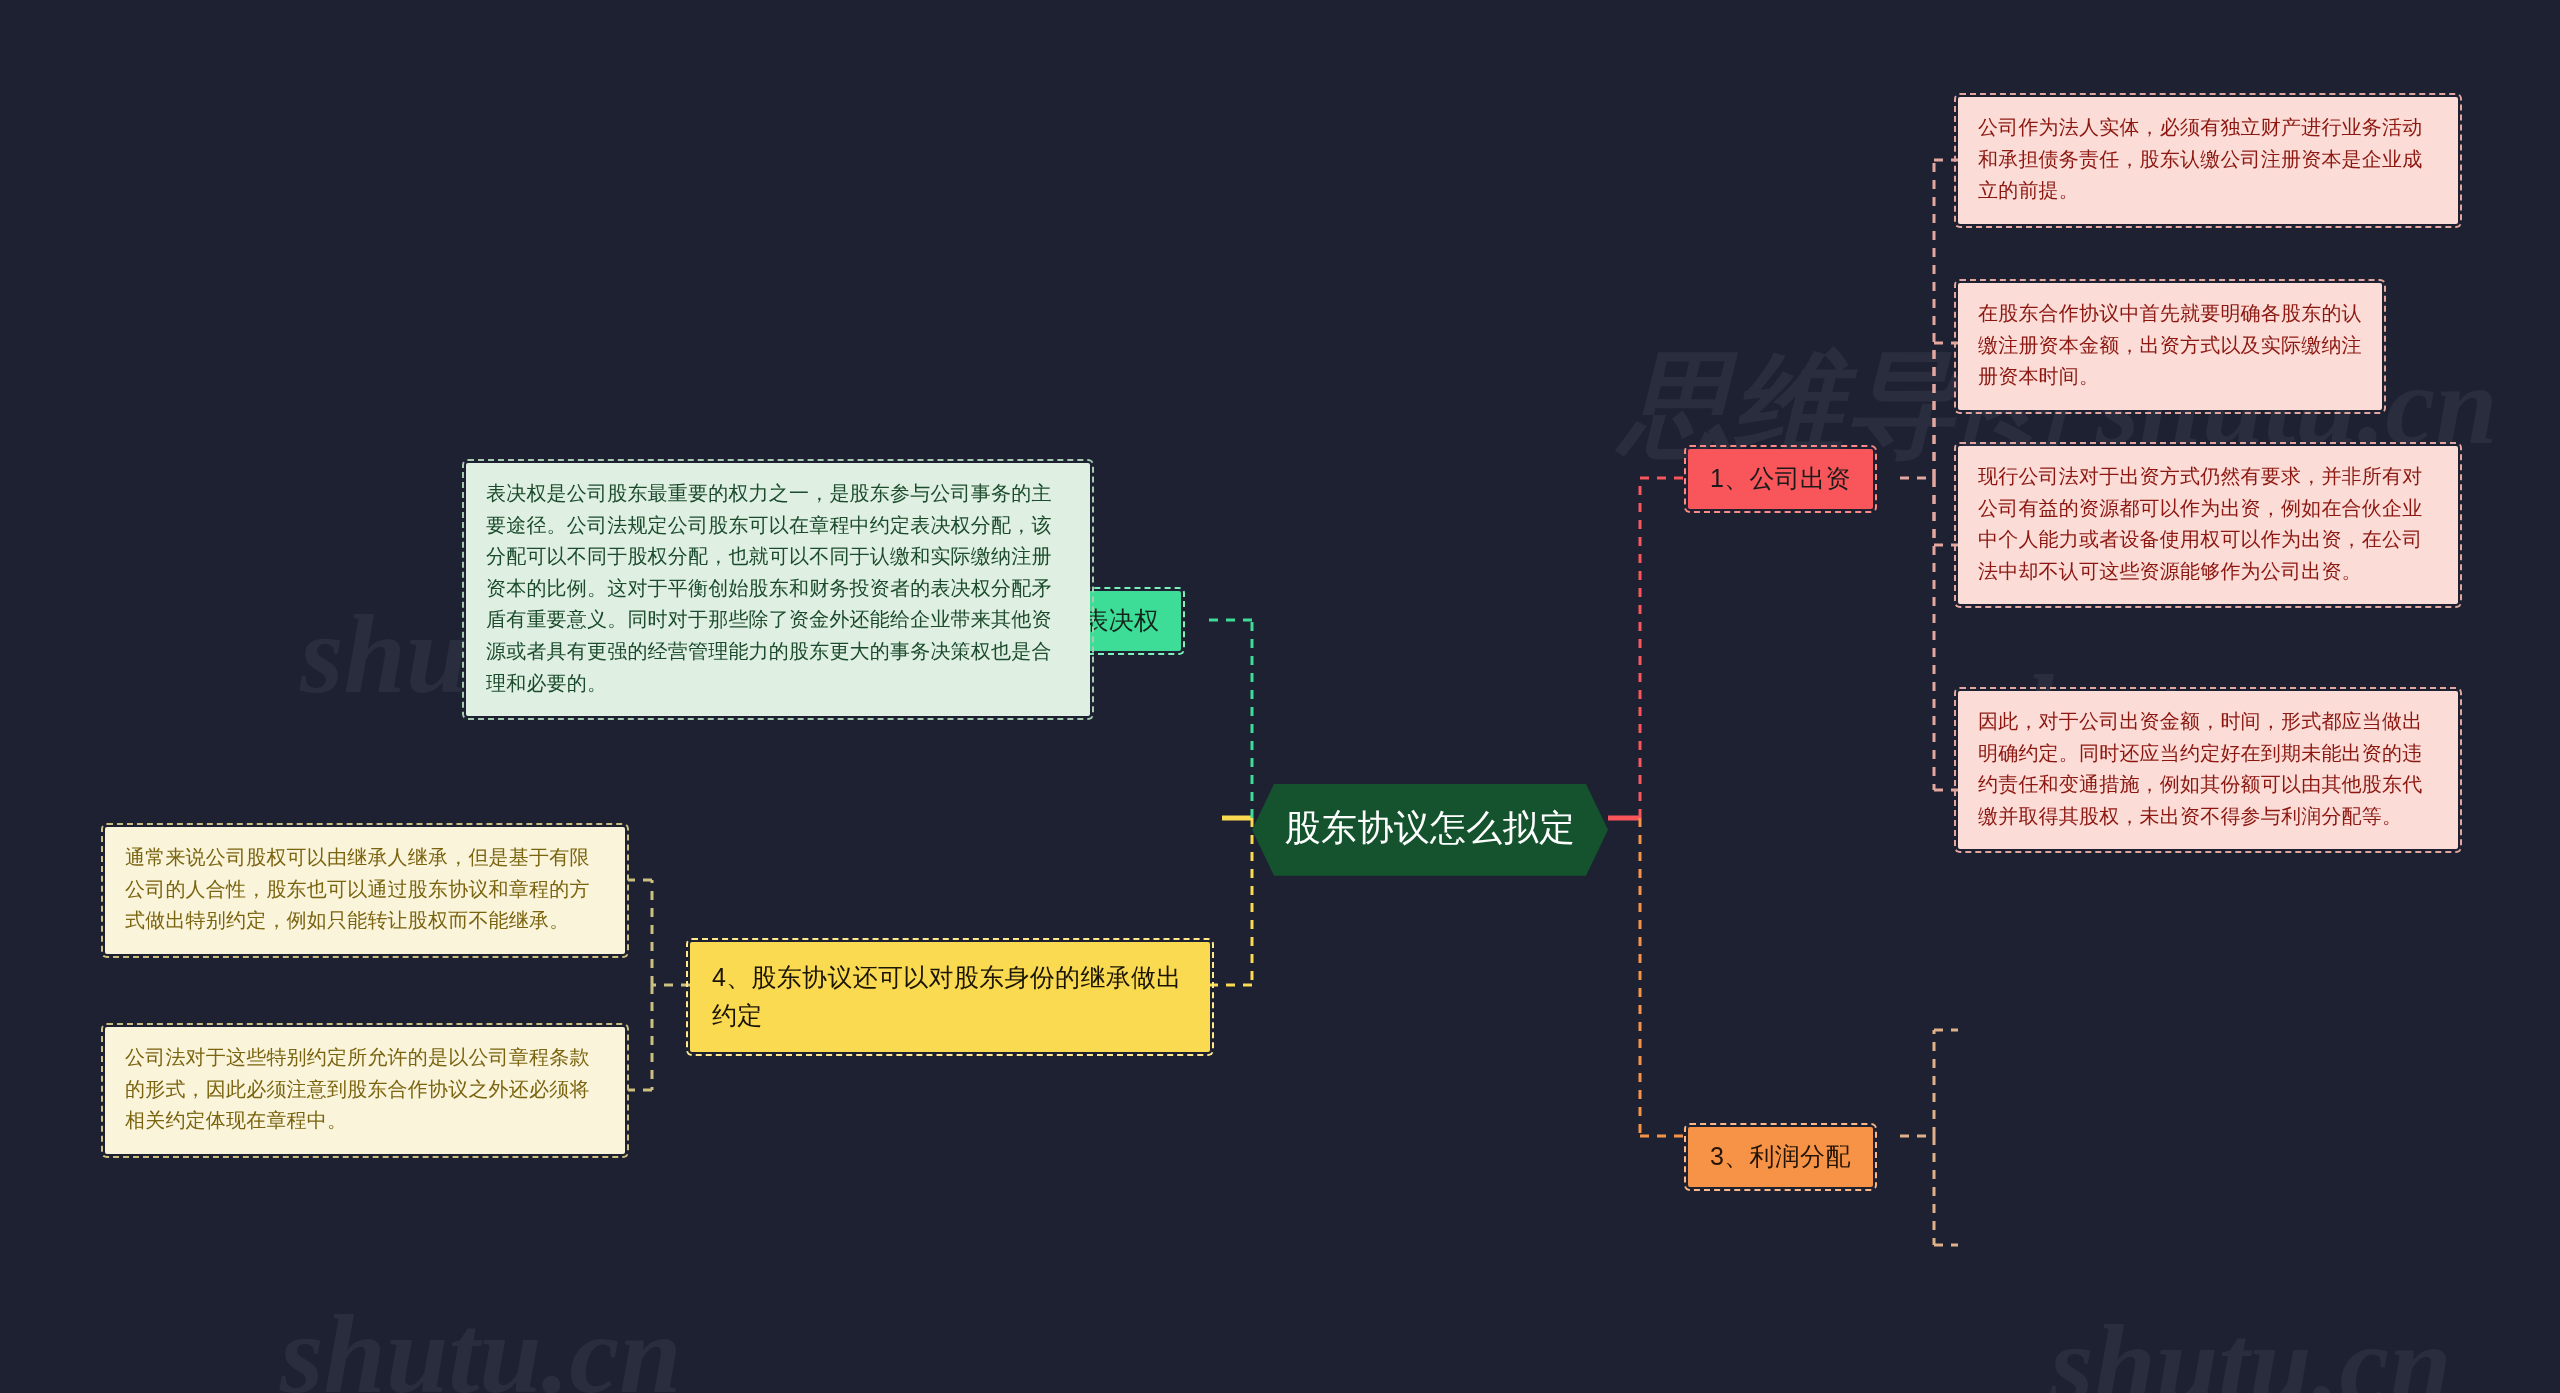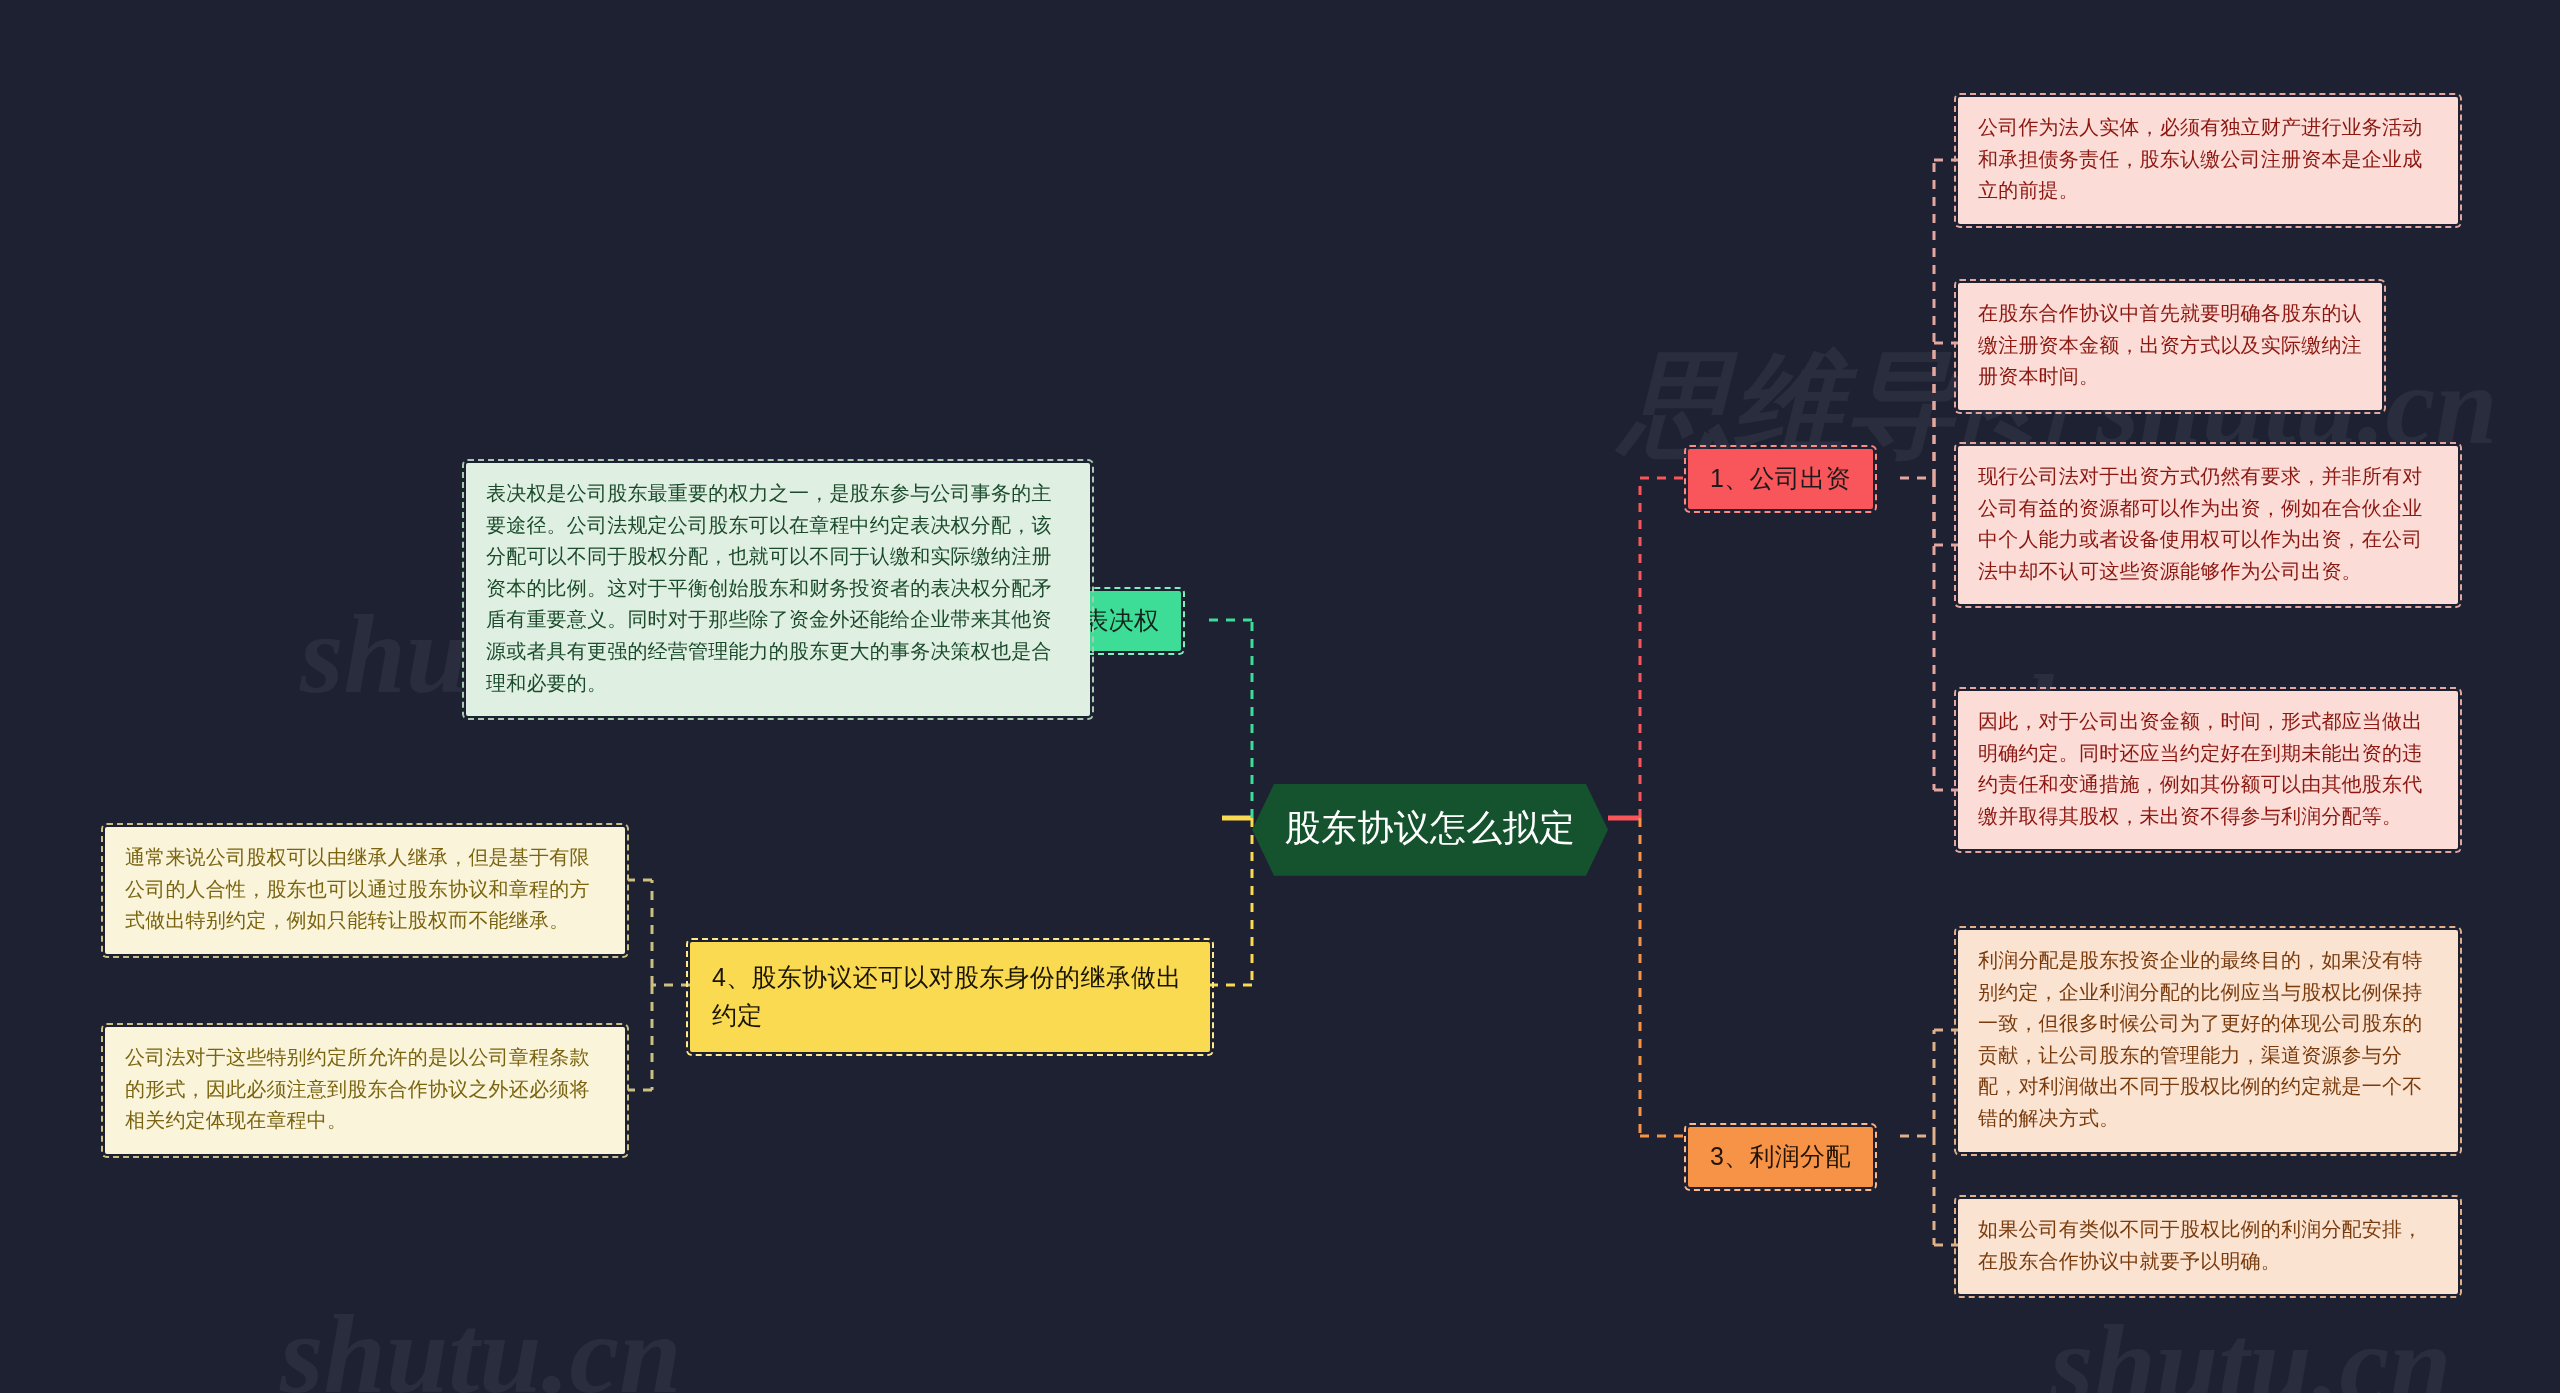--- a/index.html
+++ b/index.html
@@ -151,23 +151,21 @@
   <div class="node leaf pink" style="left:1958px; top:97px; width:500px;">公司作为法人实体，必须有独立财产进行业务活动和承担债务责任，股东认缴公司注册资本是企业成立的前提。</div>
 
   <div class="node leaf pink" style="left:1958px; top:283px; width:424px;">在股东合作协议中首先就要明确各股东的认缴注册资本金额，出资方式以及实际缴纳注册资本时间。</div>
 
   <div class="node leaf pink" style="left:1958px; top:446px; width:500px;">现行公司法对于出资方式仍然有要求，并非所有对公司有益的资源都可以作为出资，例如在合伙企业中个人能力或者设备使用权可以作为出资，在公司法中却不认可这些资源能够作为公司出资。</div>
 
   <div class="node leaf pink" style="left:1958px; top:691px; width:500px;">因此，对于公司出资金额，时间，形式都应当做出明确约定。同时还应当约定好在到期未能出资的违约责任和变通措施，例如其份额可以由其他股东代缴并取得其股权，未出资不得参与利润分配等。</div>
 
   <div class="node branch orange" style="left:1688px; top:1107px;">3、利润分配</div>
 
-  <div class="node leaf peach" style="left:1958px; top:930px; width:500px;">利润分配是股东投资企业的最终目的，如果没有特别约定，企业利润分配的比例应当与股权比例保持一致，但很多时候公司为了更好的体现公司股东的贡献，让公司股东的管理能力，渠道资源参与分配，对利润做出不同于股权比例的约定就是一个不错的解决方式。</div>
 
-  <div class="node leaf peach" style="left:1958px; top:1199px; width:500px;">如果公司有类似不同于股权比例的利润分配安排，在股东合作协议中就要予以明确。</div>
 
   <div class="node branch green" style="left:1022px; top:591px;">2、表决权</div>
 
   <div class="node leaf mint" style="left:466px; top:463px; width:624px;">表决权是公司股东最重要的权力之一，是股东参与公司事务的主要途径。公司法规定公司股东可以在章程中约定表决权分配，该分配可以不同于股权分配，也就可以不同于认缴和实际缴纳注册资本的比例。这对于平衡创始股东和财务投资者的表决权分配矛盾有重要意义。同时对于那些除了资金外还能给企业带来其他资源或者具有更强的经营管理能力的股东更大的事务决策权也是合理和必要的。</div>
 
   <div class="node branch yellow" style="left:690px; top:942px; width:520px;">4、股东协议还可以对股东身份的继承做出约定</div>
 
   <div class="node leaf cream" style="left:105px; top:827px; width:520px;">通常来说公司股权可以由继承人继承，但是基于有限公司的人合性，股东也可以通过股东协议和章程的方式做出特别约定，例如只能转让股权而不能继承。</div>
 
   <div class="node leaf cream" style="left:105px; top:1027px; width:520px;">公司法对于这些特别约定所允许的是以公司章程条款的形式，因此必须注意到股东合作协议之外还必须将相关约定体现在章程中。</div>

